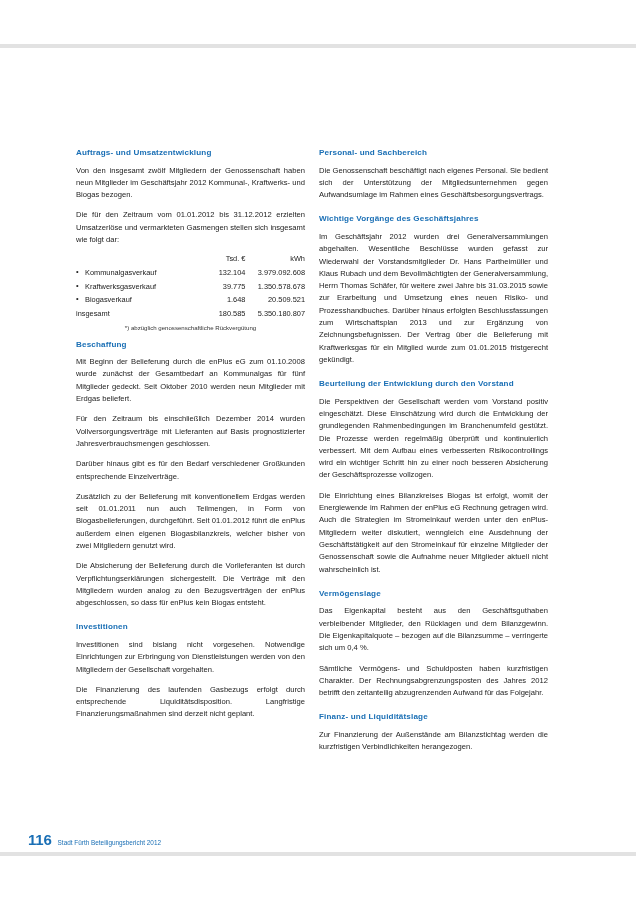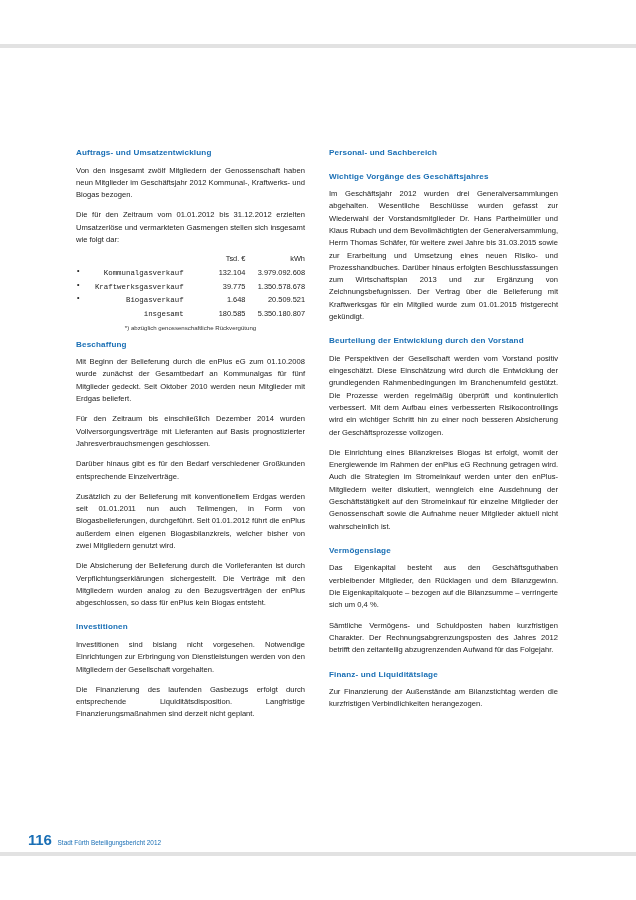--- a/index.html
+++ b/index.html
@@ -36,21 +36,21 @@
     width: 636px;
     height: 4px;
     background: #e2e2e2;
   }
   .content {
     position: absolute;
     left: 76px;
     top: 148px;
     width: 484px;
     display: flex;
-    gap: 24px;
+    gap: 14px;
   }
   .col {
     width: 229px;
   }
   h2.sec {
     font-size: 8.1px;
     font-weight: bold;
     color: #1a6fb5;
     margin: 0 0 6px 0;
     line-height: 1.3;
@@ -74,21 +74,21 @@
     width: 100%;
     margin: 4px 0 3px 0;
     font-size: 7.4px;
     border-collapse: collapse;
   }
   .tbl td, .tbl th {
     padding: 2.2px 0;
     vertical-align: bottom;
     font-weight: normal;
   }
-  .tbl .c-label { width: 47%; text-align: right; font-family: Liberation Mono, monospace; }
+  .tbl .c-label { width: 47%; text-align: left; }
   .tbl .c-num   { width: 27%; text-align: right; }
   .tbl .c-num2  { width: 26%; text-align: right; }
   .tbl thead td { color: #222; }
   .tbl thead tr.h1 td { padding-bottom: 0px; }
   .tbl thead tr.h2 td { padding-top: 0px; padding-bottom: 3px; }
   .tbl tbody tr td { border: none; }
   .bullet-cell {
     position: relative;
     padding-left: 9px !important;
   }
@@ -191,20 +191,21 @@
       <h2 class="sec spaced">Investitionen</h2>
       <p class="body">Investitionen sind bislang nicht vorgesehen. Notwendige Einrichtungen zur Erbringung von Dienstleistungen werden von den Mitgliedern der Gesellschaft vorgehalten.</p>
 
       <p class="body">Die Finanzierung des laufenden Gasbezugs erfolgt durch entsprechende Liquiditätsdisposition. Langfristige Finanzierungsmaßnahmen sind derzeit nicht geplant.</p>
 
     </div>
 
     <div class="col">
 
       <h2 class="sec">Personal- und Sachbereich</h2>
+      <p class="body">Die Genossenschaft beschäftigt nach eigenes Personal. Sie bedient sich der Unterstützung der Mitgliedsunternehmen gegen Aufwandsumlage im Rahmen eines Geschäftsbesorgungsvertrags.</p>
 
       <h2 class="sec spaced">Wichtige Vorgänge des Geschäftsjahres</h2>
       <p class="body">Im Geschäftsjahr 2012 wurden drei Generalversammlungen abgehalten. Wesentliche Beschlüsse wurden gefasst zur Wiederwahl der Vorstandsmitglieder Dr. Hans Partheimüller und Klaus Rubach und dem Bevollmächtigten der Generalversammlung, Herrn Thomas Schäfer, für weitere zwei Jahre bis 31.03.2015 sowie zur Erarbeitung und Umsetzung eines neuen Risiko- und Prozesshandbuches. Darüber hinaus erfolgten Beschlussfassungen zum Wirtschaftsplan 2013 und zur Ergänzung von Zeichnungsbefugnissen. Der Vertrag über die Belieferung mit Kraftwerksgas für ein Mitglied wurde zum 01.01.2015 fristgerecht gekündigt.</p>
 
       <h2 class="sec spaced">Beurteilung der Entwicklung durch den Vorstand</h2>
       <p class="body">Die Perspektiven der Gesellschaft werden vom Vorstand positiv eingeschätzt. Diese Einschätzung wird durch die Entwicklung der grundlegenden Rahmenbedingungen im Branchenumfeld gestützt. Die Prozesse werden regelmäßig überprüft und kontinuierlich verbessert. Mit dem Aufbau eines verbesserten Risikocontrollings wird ein wichtiger Schritt hin zu einer noch besseren Absicherung der Geschäftsprozesse vollzogen.</p>
       <p class="body">Die Einrichtung eines Bilanzkreises Biogas ist erfolgt, womit der Energiewende im Rahmen der enPlus eG Rechnung getragen wird. Auch die Strategien im Stromeinkauf werden unter den enPlus-Mitgliedern weiter diskutiert, wenngleich eine Ausdehnung der Geschäftstätigkeit auf den Stromeinkauf für einzelne Mitglieder der Genossenschaft sowie die Aufnahme neuer Mitglieder aktuell nicht wahrscheinlich ist.</p>
 
       <h2 class="sec spaced">Vermögenslage</h2>
       <p class="body">Das Eigenkapital besteht aus den Geschäftsguthaben verbleibender Mitglieder, den Rücklagen und dem Bilanzgewinn. Die Eigenkapitalquote – bezogen auf die Bilanzsumme – verringerte sich um 0,4 %.</p>

